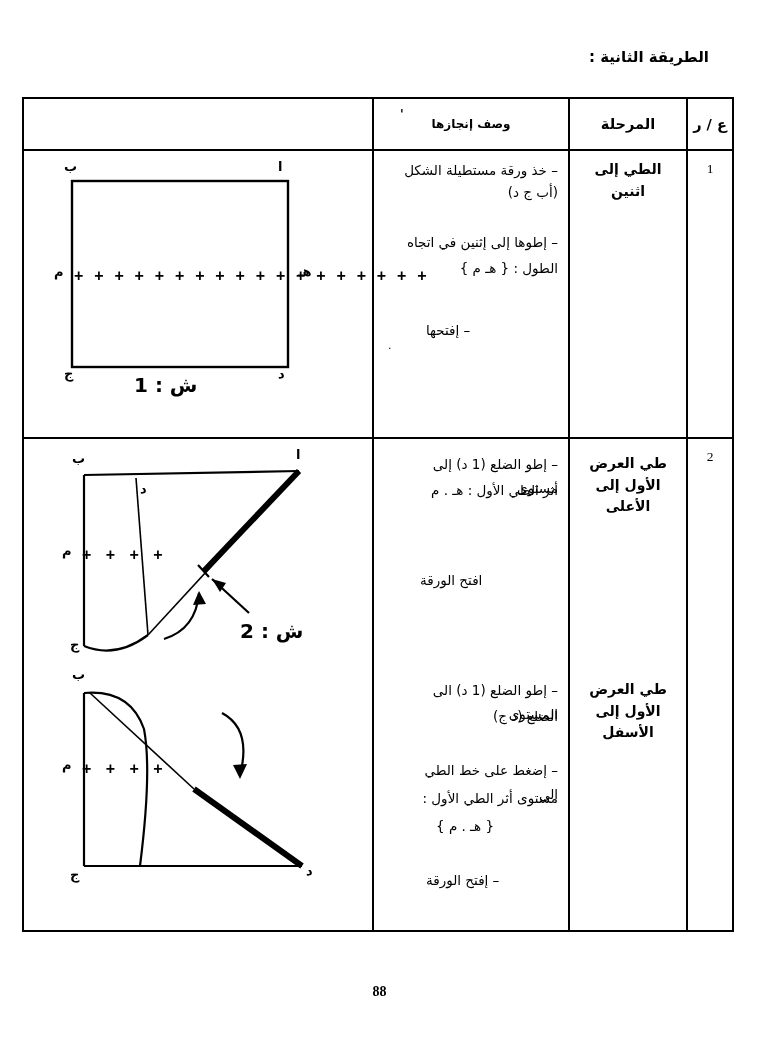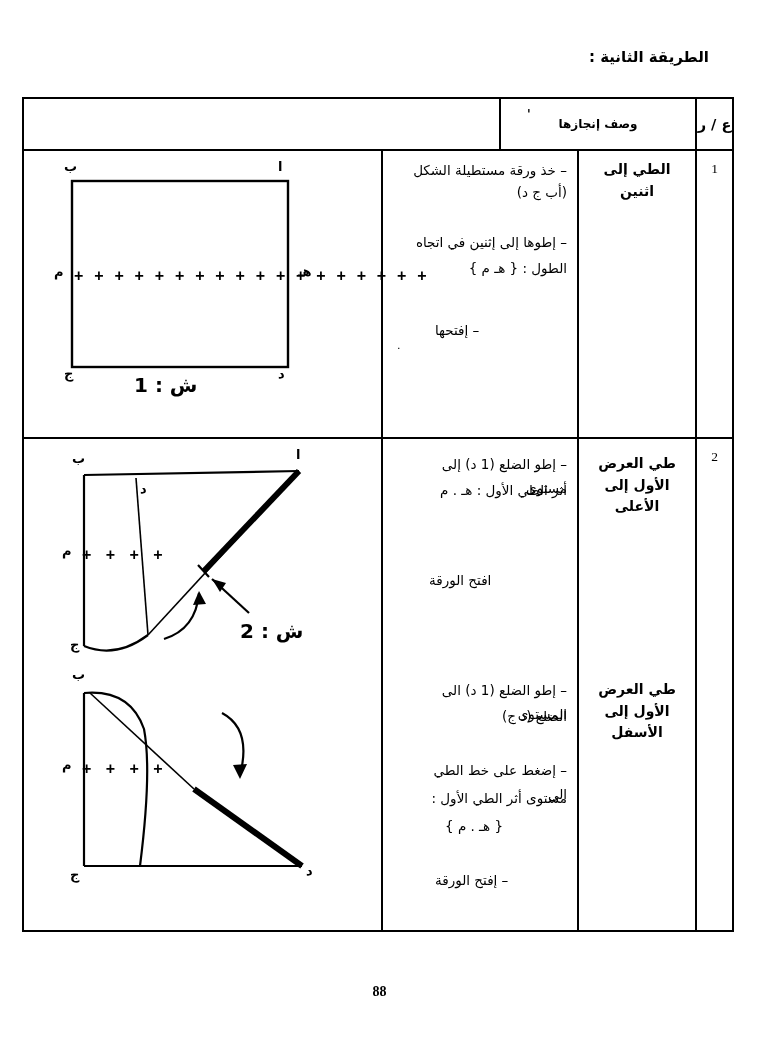--- a/index.html
+++ b/index.html
@@ -57,21 +57,21 @@
     border-bottom: 2px solid #000;
   }
   .trow.body2 {
     flex: 1 1 auto;
   }
 
   .cell {
     box-sizing: border-box;
     position: relative;
   }
-  .c-num   { width: 37px; border-left: 2px solid #000; }
+  .c-num   { width: 46px; border-left: 2px solid #000; }
   .c-stage { width: 118px; border-left: 2px solid #000; }
   .c-desc  { width: 196px; border-left: 2px solid #000; }
   .c-draw  { flex: 1 1 auto; }
 
   .trow.head .cell {
     display: flex;
     align-items: center;
     justify-content: center;
   }
   .head-text {
@@ -186,20 +186,23 @@
 <body>
 
 <div class="page-heading">الطريقة الثانية :</div>
 
 <div class="proc-table">
 
   <div class="trow head">
     <div class="cell c-num">
       <span class="head-text">ع / ر</span>
     </div>
+    <div class="cell c-stage">
+      <span class="head-text">المرحلة</span>
+    </div>
     <div class="cell c-desc">
       <span class="head-text small">وصف إنجازها</span>
       <span class="head-dot">'</span>
     </div>
   </div>
 
   <div class="trow body1">
 
     <div class="cell c-num">
       <div class="num-val">1</div>

